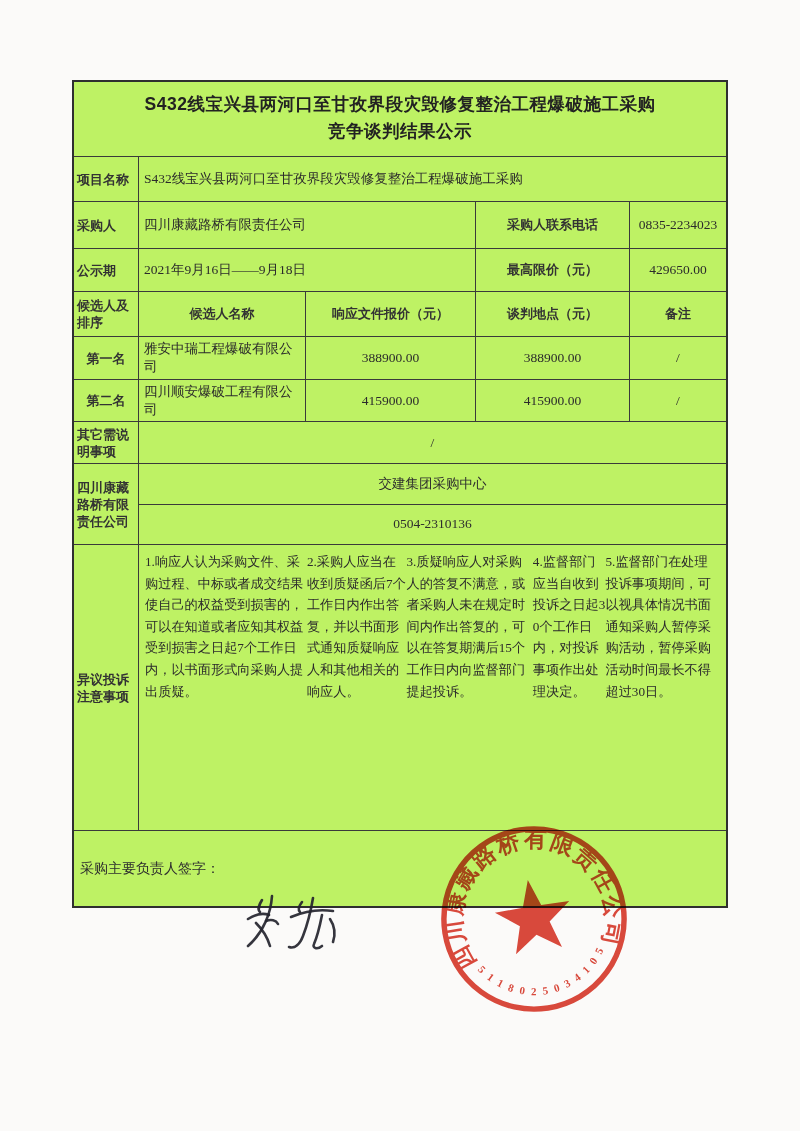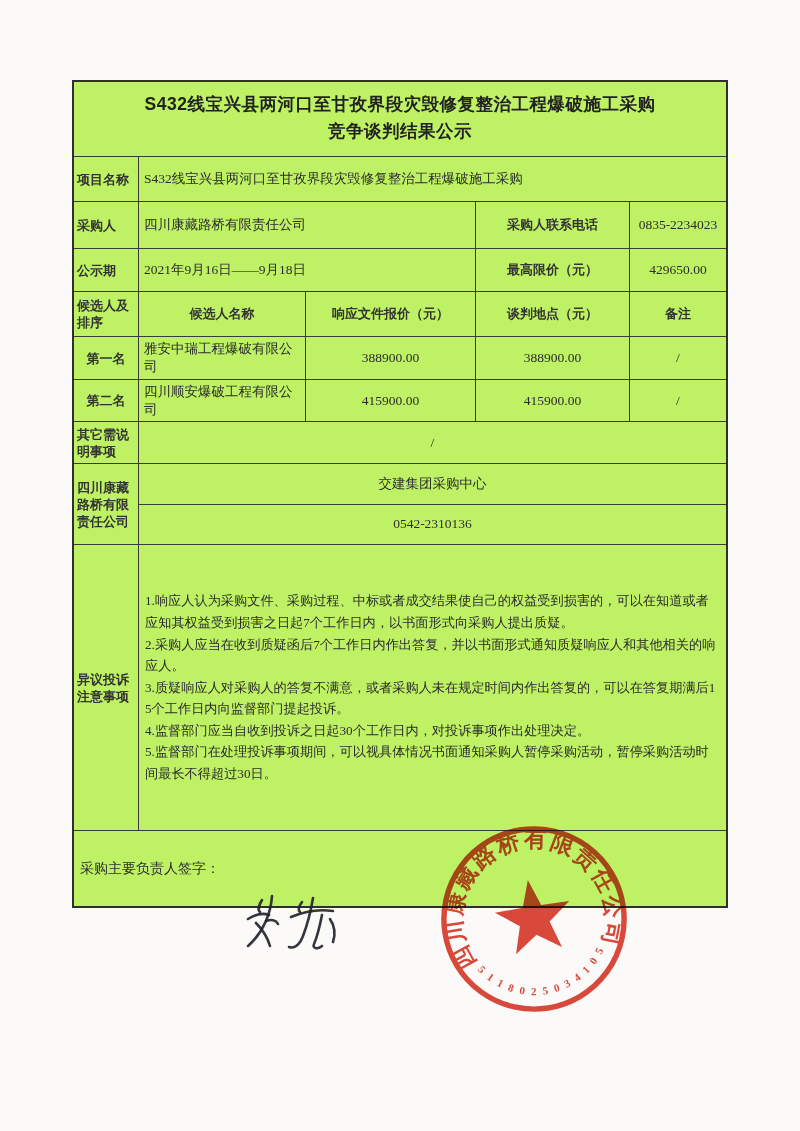--- a/index.html
+++ b/index.html
@@ -57,21 +57,21 @@
   .h45 { height:45px; } .h47 { height:47px; } .h43 { height:43px; }
   .h42 { height:42px; }
 
   .sup-right { flex:1 1 auto; display:flex; flex-direction:column;justify-content:flex-end; }
   .sup-cell { height:41px; display:flex; align-items:center; justify-content:center;
               font-size:13.5px; border-bottom:1.5px solid #3a3a3a; }
   .sup-cell.bottom { height:39.5px; border-bottom:none; }
 
   .complaint-row { height:286px; }
   .complaint-body {
-    flex:1 1 auto; display:flex; flex-direction:column; justify-content:center;
+    flex:1 1 auto; display:flex; flex-direction:row; justify-content:center;
     padding:6px 7px 6px 6px;
   }
   .complaint-item { font-size:13.2px; line-height:21.6px; color:#2b2b2b;
                     word-break:break-all; text-align:left; }
 
   .sig-row { height:75px; }
   .sig-label { font-size:14px; padding-left:6px; display:flex; align-items:center; }
 
   .seal-svg {
     position:absolute; left:435px; top:820px; width:198px; height:198px;
@@ -160,21 +160,21 @@
         </div>
       <div class="cell val center w-wide endc">/</div>
     </div>
 
     <div class="row" style="height:81px">
       <div class="cell lbl">
           <span>四川康藏路桥有限责任公司</span>
         </div>
       <div class="sup-right endc">
         <div class="sup-cell">交建集团采购中心</div>
-        <div class="sup-cell bottom">0542-2310136</div>
+        <div class="sup-cell bottom">0504-2310136</div>
       </div>
     </div>
 
     <div class="row complaint-row">
       <div class="cell lbl">
           <span>异议投诉注意事项</span>
         </div>
       <div class="complaint-body endc">
         <div class="complaint-item">1.响应人认为采购文件、采购过程、中标或者成交结果使自己的权益受到损害的，可以在知道或者应知其权益受到损害之日起7个工作日内，以书面形式向采购人提出质疑。</div>
         <div class="complaint-item">2.采购人应当在收到质疑函后7个工作日内作出答复，并以书面形式通知质疑响应人和其他相关的响应人。</div>

